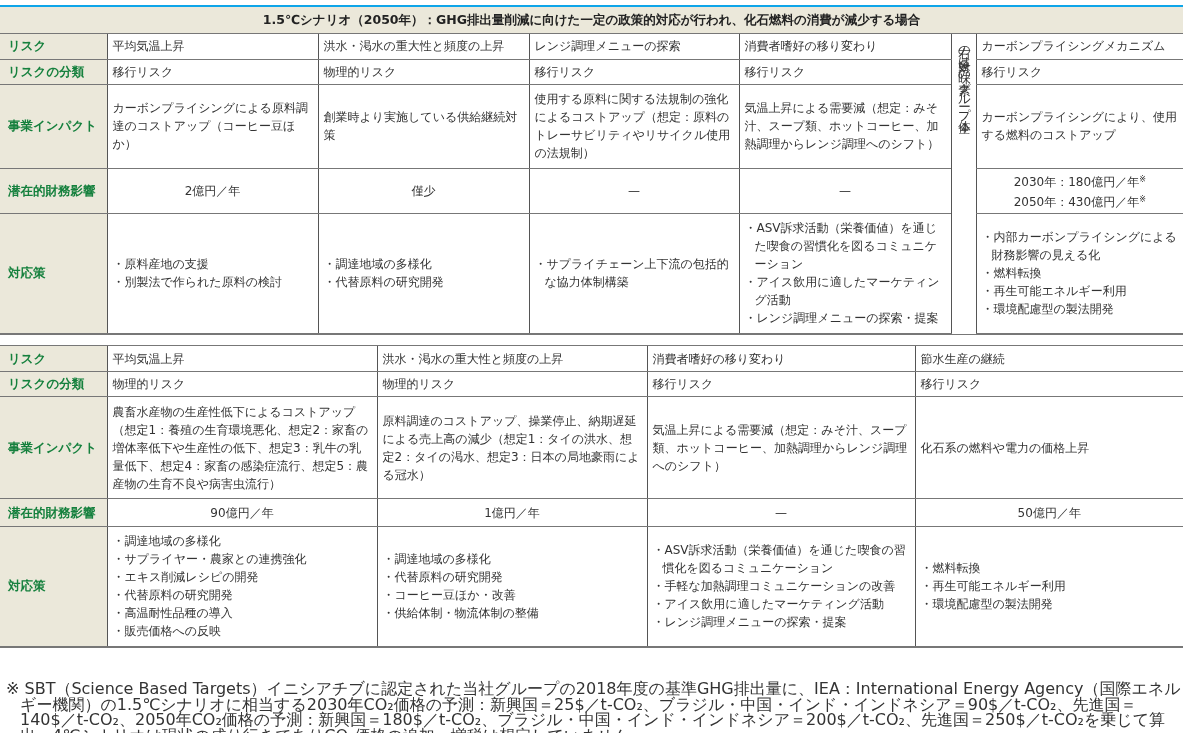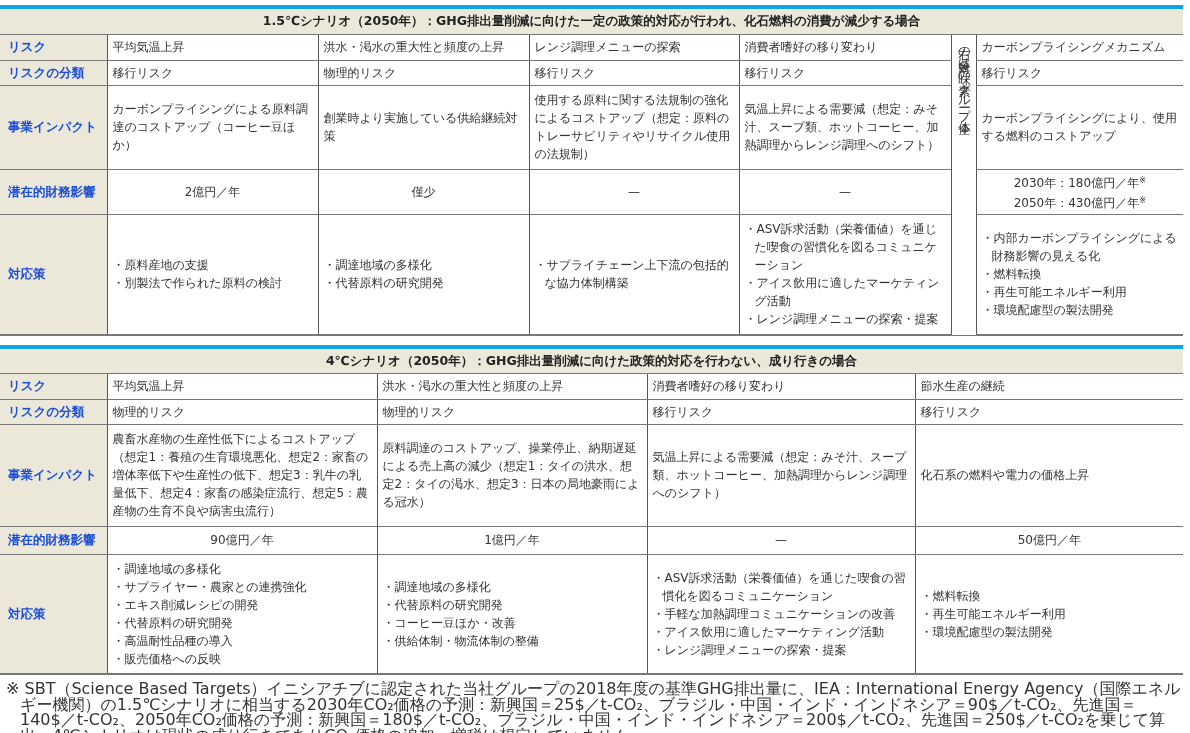--- a/index.html
+++ b/index.html
@@ -1,22 +1,22 @@
 <!DOCTYPE html>
 <html><head>
 <meta charset="utf-8">
 <style>
   * { box-sizing: border-box; margin: 0; padding: 0; }
   html, body { width: 1190px; height: 733px; background: #ffffff; overflow: hidden; }
   body { font-family: "DejaVu Sans", "Liberation Sans", sans-serif; color: #333333; font-size: 12px; position: relative; }
   table { border-collapse: collapse; table-layout: fixed; position: absolute; left: 0; width: 1183px; }
   td { border-top: 1px solid #777; border-bottom: 1px solid #777; border-left: 1px solid #555; vertical-align: middle; padding: 0 5px; line-height: 18px; font-size: 12px; color: #333; }
   td:first-child { border-left: none; }
-  .title { background: #ebe8da; text-align: center; font-weight: bold; font-size: 12.5px; color: #222; border-top: 4px solid #0ea5e9; border-bottom: 1px solid #777; }
-  .lbl { background: #ebe8da; font-weight: bold; color: #1d4ed8; padding-left: 8px; font-size: 12.5px; }
+  .title { background: #ebe8da; text-align: center; font-weight: bold; font-size: 12.5px; color: #222; border-top: 2px solid #0ea5e9; border-bottom: 1px solid #777; }
+  .lbl { background: #ebe8da; font-weight: bold; color: #15803d; padding-left: 8px; font-size: 12.5px; }
   .center { text-align: center; }
   .bul { display: block; padding-left: 10px; text-indent: -10px; }
   .vert { writing-mode: vertical-rl; text-orientation: upright; font-size: 12.5px; padding: 4px 0 0 0; vertical-align: top; text-align: start; letter-spacing: -1px; line-height: 22px; }
   .vert span { display: inline-block; }
   sup { font-size: 8px; vertical-align: 4px; }
   .bottom-row td { border-bottom: 2px solid #777; }
   .footnote { position: absolute; left: 6px; top: 681px; width: 1180px; font-size: 16px; line-height: 15.5px; color: #333; }
   .footnote .line { display: block; padding-left: 14px; text-indent: -14px; }
 </style>
 </head>
@@ -102,23 +102,20 @@
 
 <table style="top:345px;">
   <colgroup>
     <col style="width:107px">
       <col style="width:270px">
       <col style="width:270px">
       <col style="width:268px">
       <col style="width:268px">
   </colgroup>
   <tbody>
-      <tr style="height:26px">
-    <td colspan="5" class="title">4℃シナリオ（2050年）：GHG排出量削減に向けた政策的対応を行わない、成り行きの場合</td>
-  </tr>
   <tr style="height:26px">
     <td class="lbl">リスク</td>
     <td>平均気温上昇</td>
     <td>洪水・渇水の重大性と頻度の上昇</td>
     <td>消費者嗜好の移り変わり</td>
     <td>節水生産の継続</td>
   </tr>
   <tr style="height:25px">
     <td class="lbl">リスクの分類</td>
     <td>物理的リスク</td>

